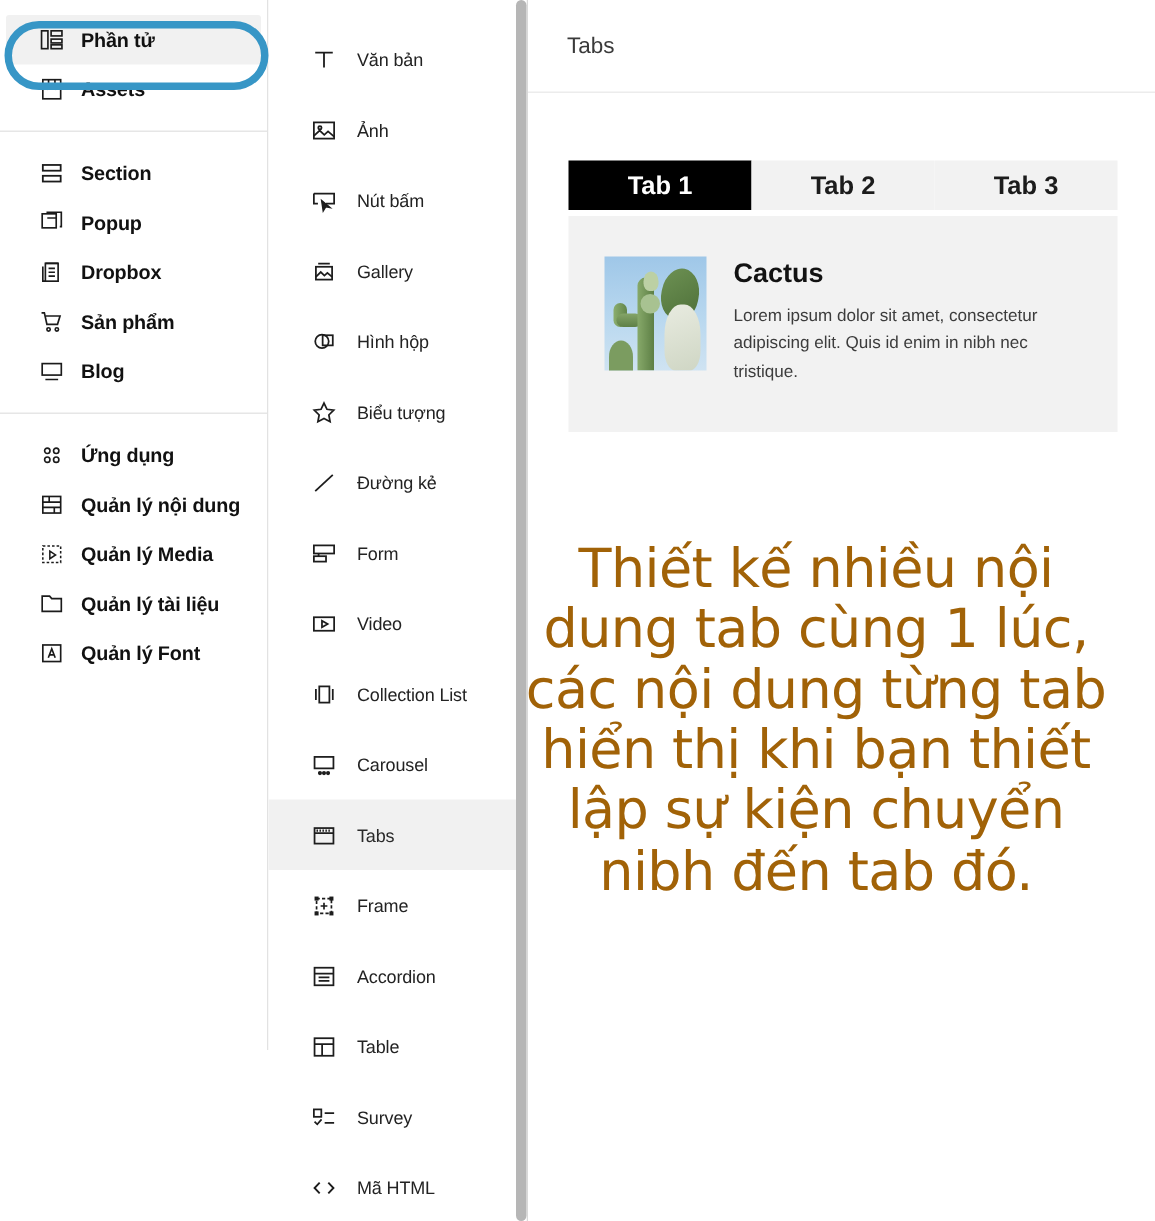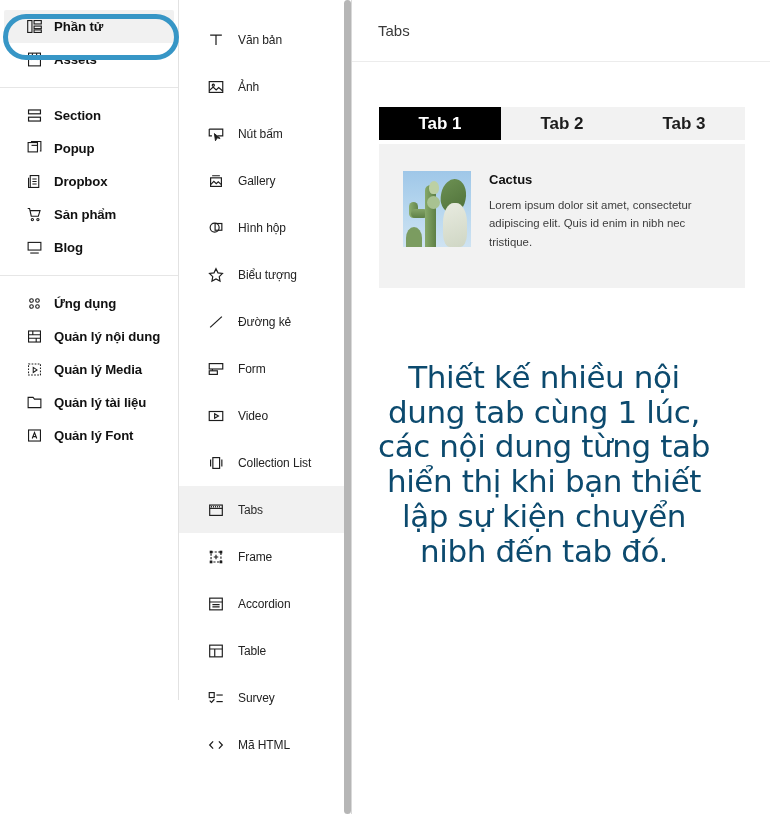--- a/index.html
+++ b/index.html
@@ -189,37 +189,37 @@
     border-radius: 45% 45% 30% 30%;
     background: linear-gradient(160deg,#e8ebe0,#cfd6c4);
   }
   .cac.blob {
     left: 3px; top: 56px; width: 16px; height: 22px;
     border-radius: 50% 50% 0 0;
     background: #7b9c60;
   }
   .card-txt { padding-top: 1px; }
   .card-title {
-    font-size: 13px; font-weight: bold; color: #121212;
+    font-size: 18px; font-weight: bold; color: #121212;
     margin: 0 0 9px 0;
   }
   .card-desc {
     font-size: 11.4px; color: #3c3c3c; line-height: 1.62;
     max-width: 245px; margin: 0;
   }
 
   
   #annot {
     position: absolute;
     left: -18px;
     top: 360px;
     width: 420px;
     text-align: center;
-    color: #0c4a6e;
-    font-size: 31px;
+    color: #a16207;
+    font-size: 36px;
     line-height: 1.12;
     font-family: "DejaVu Sans", sans-serif;
     letter-spacing: -0.4px;
     pointer-events: none;
   }
 </style>
 </head>
 <body>
 
 <div id="app">
@@ -436,20 +436,31 @@
           <span class="el-lbl">Video</span>
         </div>
         <div class="el-item">
           <span class="el-ico">
             <svg viewBox="0 0 20 20" width="18" height="18" fill="none" stroke="currentColor" stroke-width="1.3">
               <rect x="6.5" y="4" width="7.5" height="12"></rect>
               <path d="M4 6v8M16.5 6v8"></path>
             </svg>
           </span>
           <span class="el-lbl">Collection List</span>
+        </div>
+        <div class="el-item">
+          <span class="el-ico">
+            <svg viewBox="0 0 20 20" width="18" height="18" fill="none" stroke="currentColor" stroke-width="1.3">
+              <rect x="3" y="4" width="14" height="8.5"></rect>
+              <circle cx="7" cy="16" r="0.9" fill="currentColor"></circle>
+              <circle cx="10" cy="16" r="0.9" fill="currentColor"></circle>
+              <circle cx="13" cy="16" r="0.9" fill="currentColor"></circle>
+            </svg>
+          </span>
+          <span class="el-lbl">Carousel</span>
         </div>
         <div class="el-item selected">
           <span class="el-ico">
             <svg viewBox="0 0 20 20" width="18" height="18" fill="none" stroke="currentColor" stroke-width="1.3">
               <rect x="3" y="4.5" width="14" height="11.5"></rect>
               <path d="M3 8.2h14"></path>
               <path d="M5 5.6v1.6M7.2 5.6v1.6M9.4 5.6v1.6M11.6 5.6v1.6M13.8 5.6v1.6" stroke-width="1.1"></path>
             </svg>
           </span>
           <span class="el-lbl">Tabs</span>

